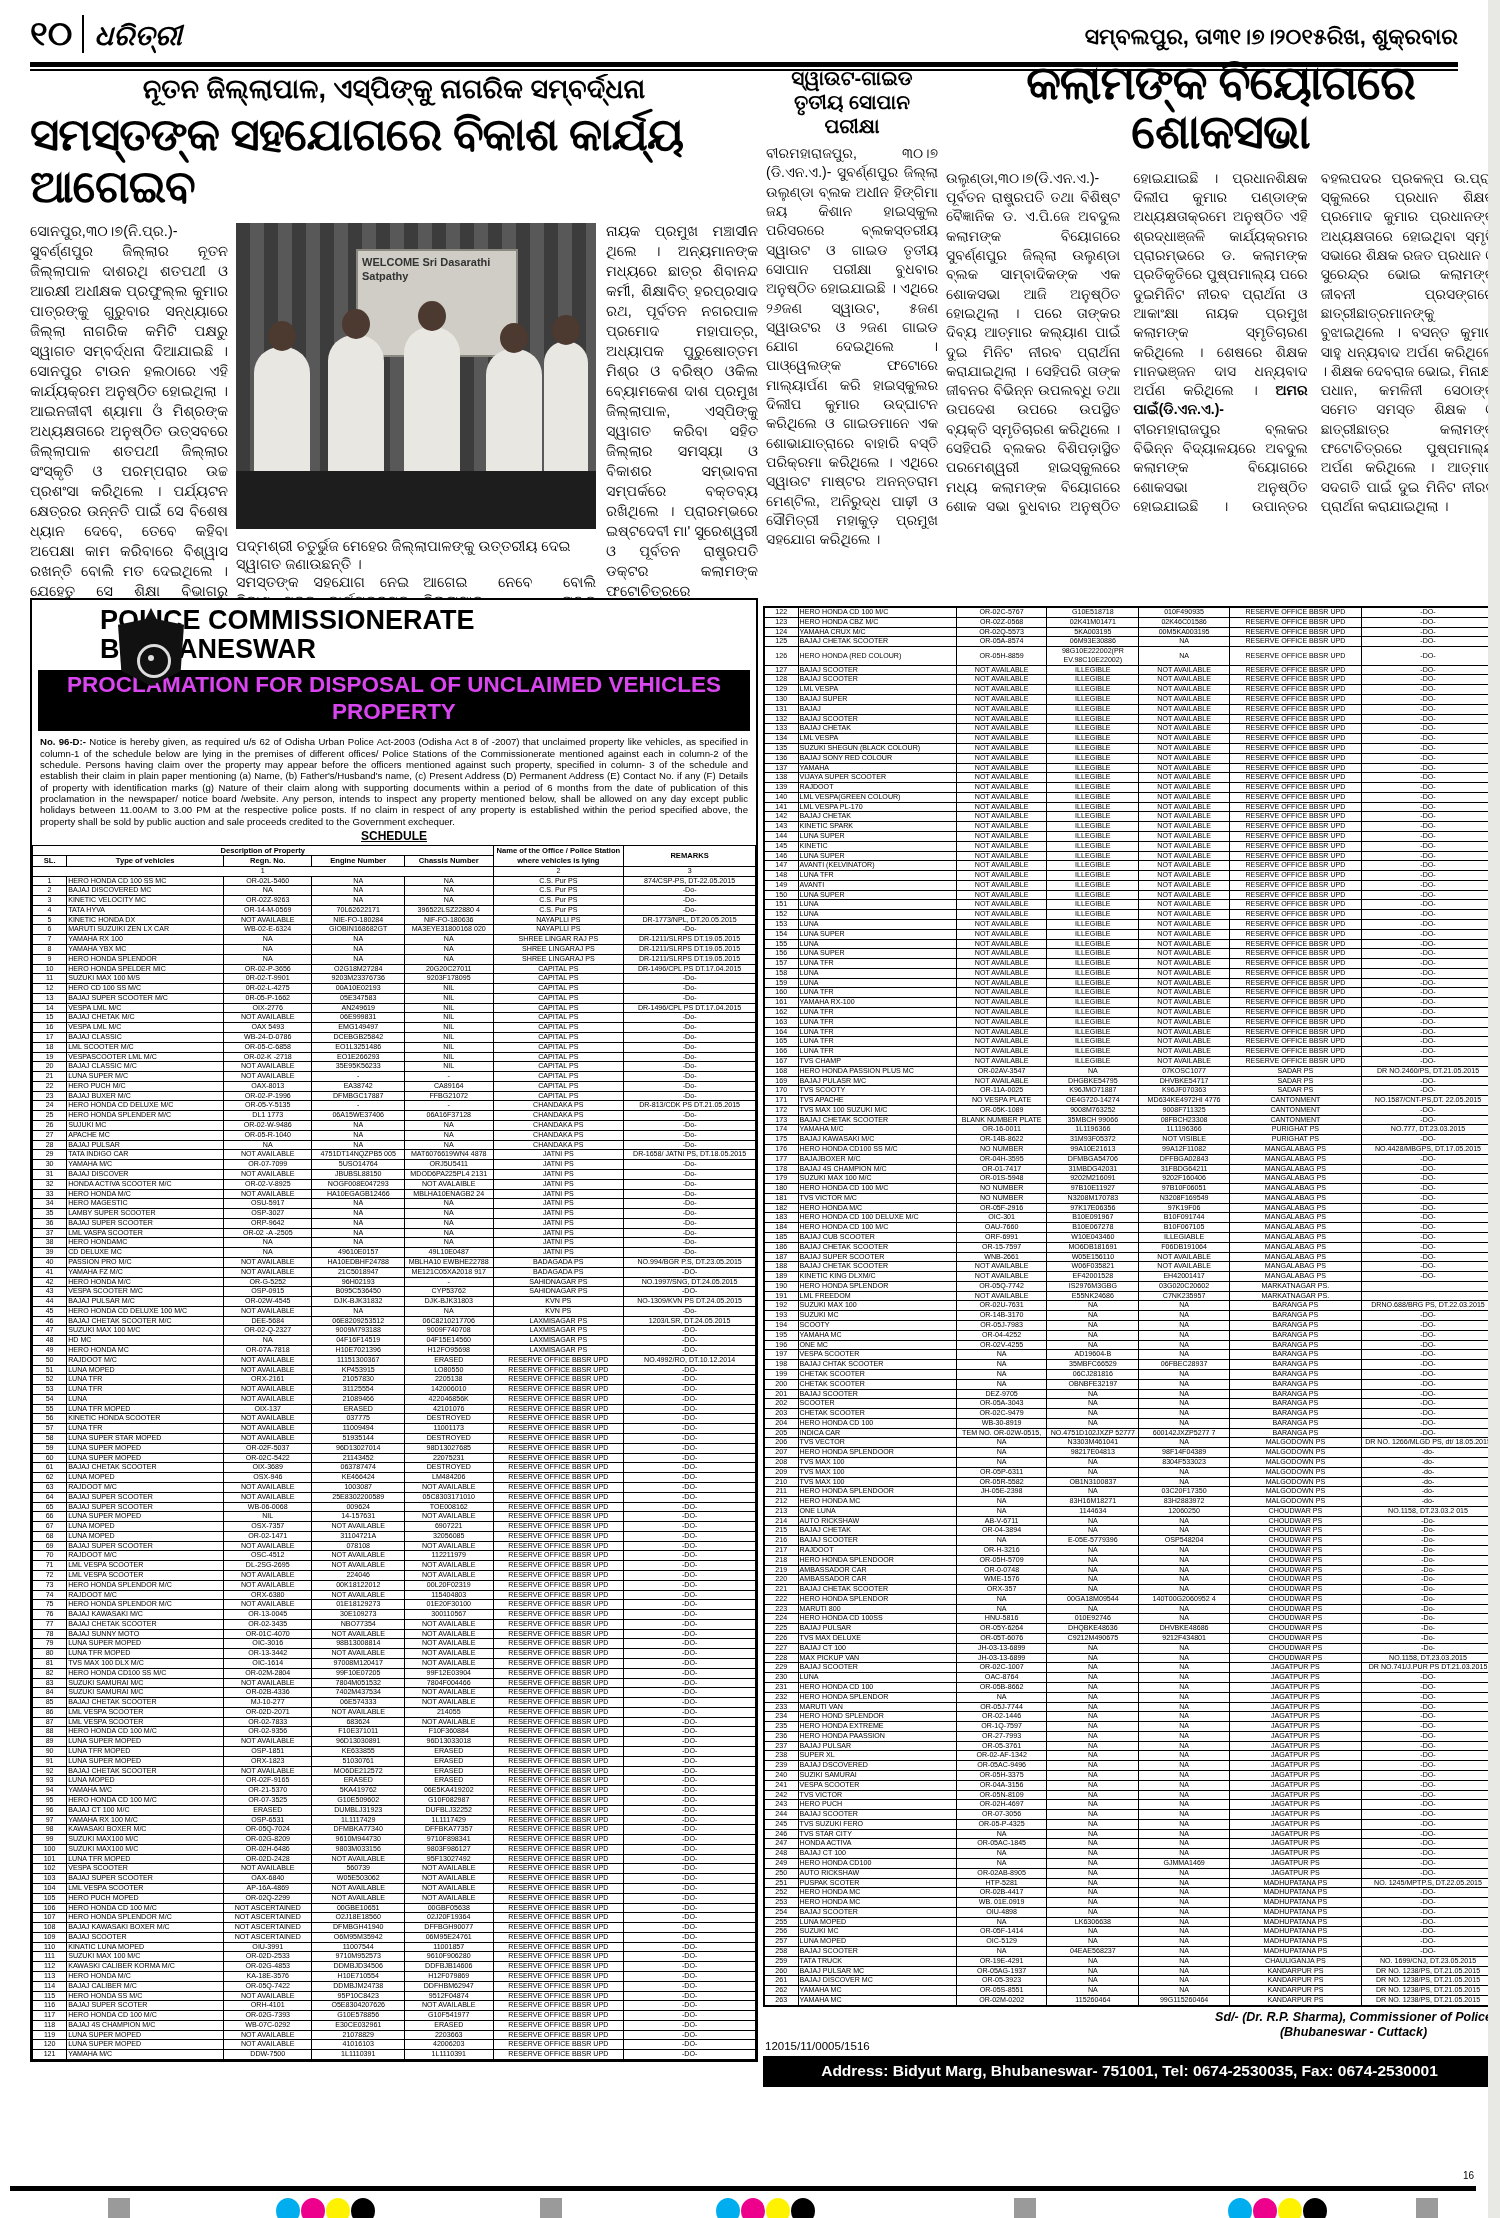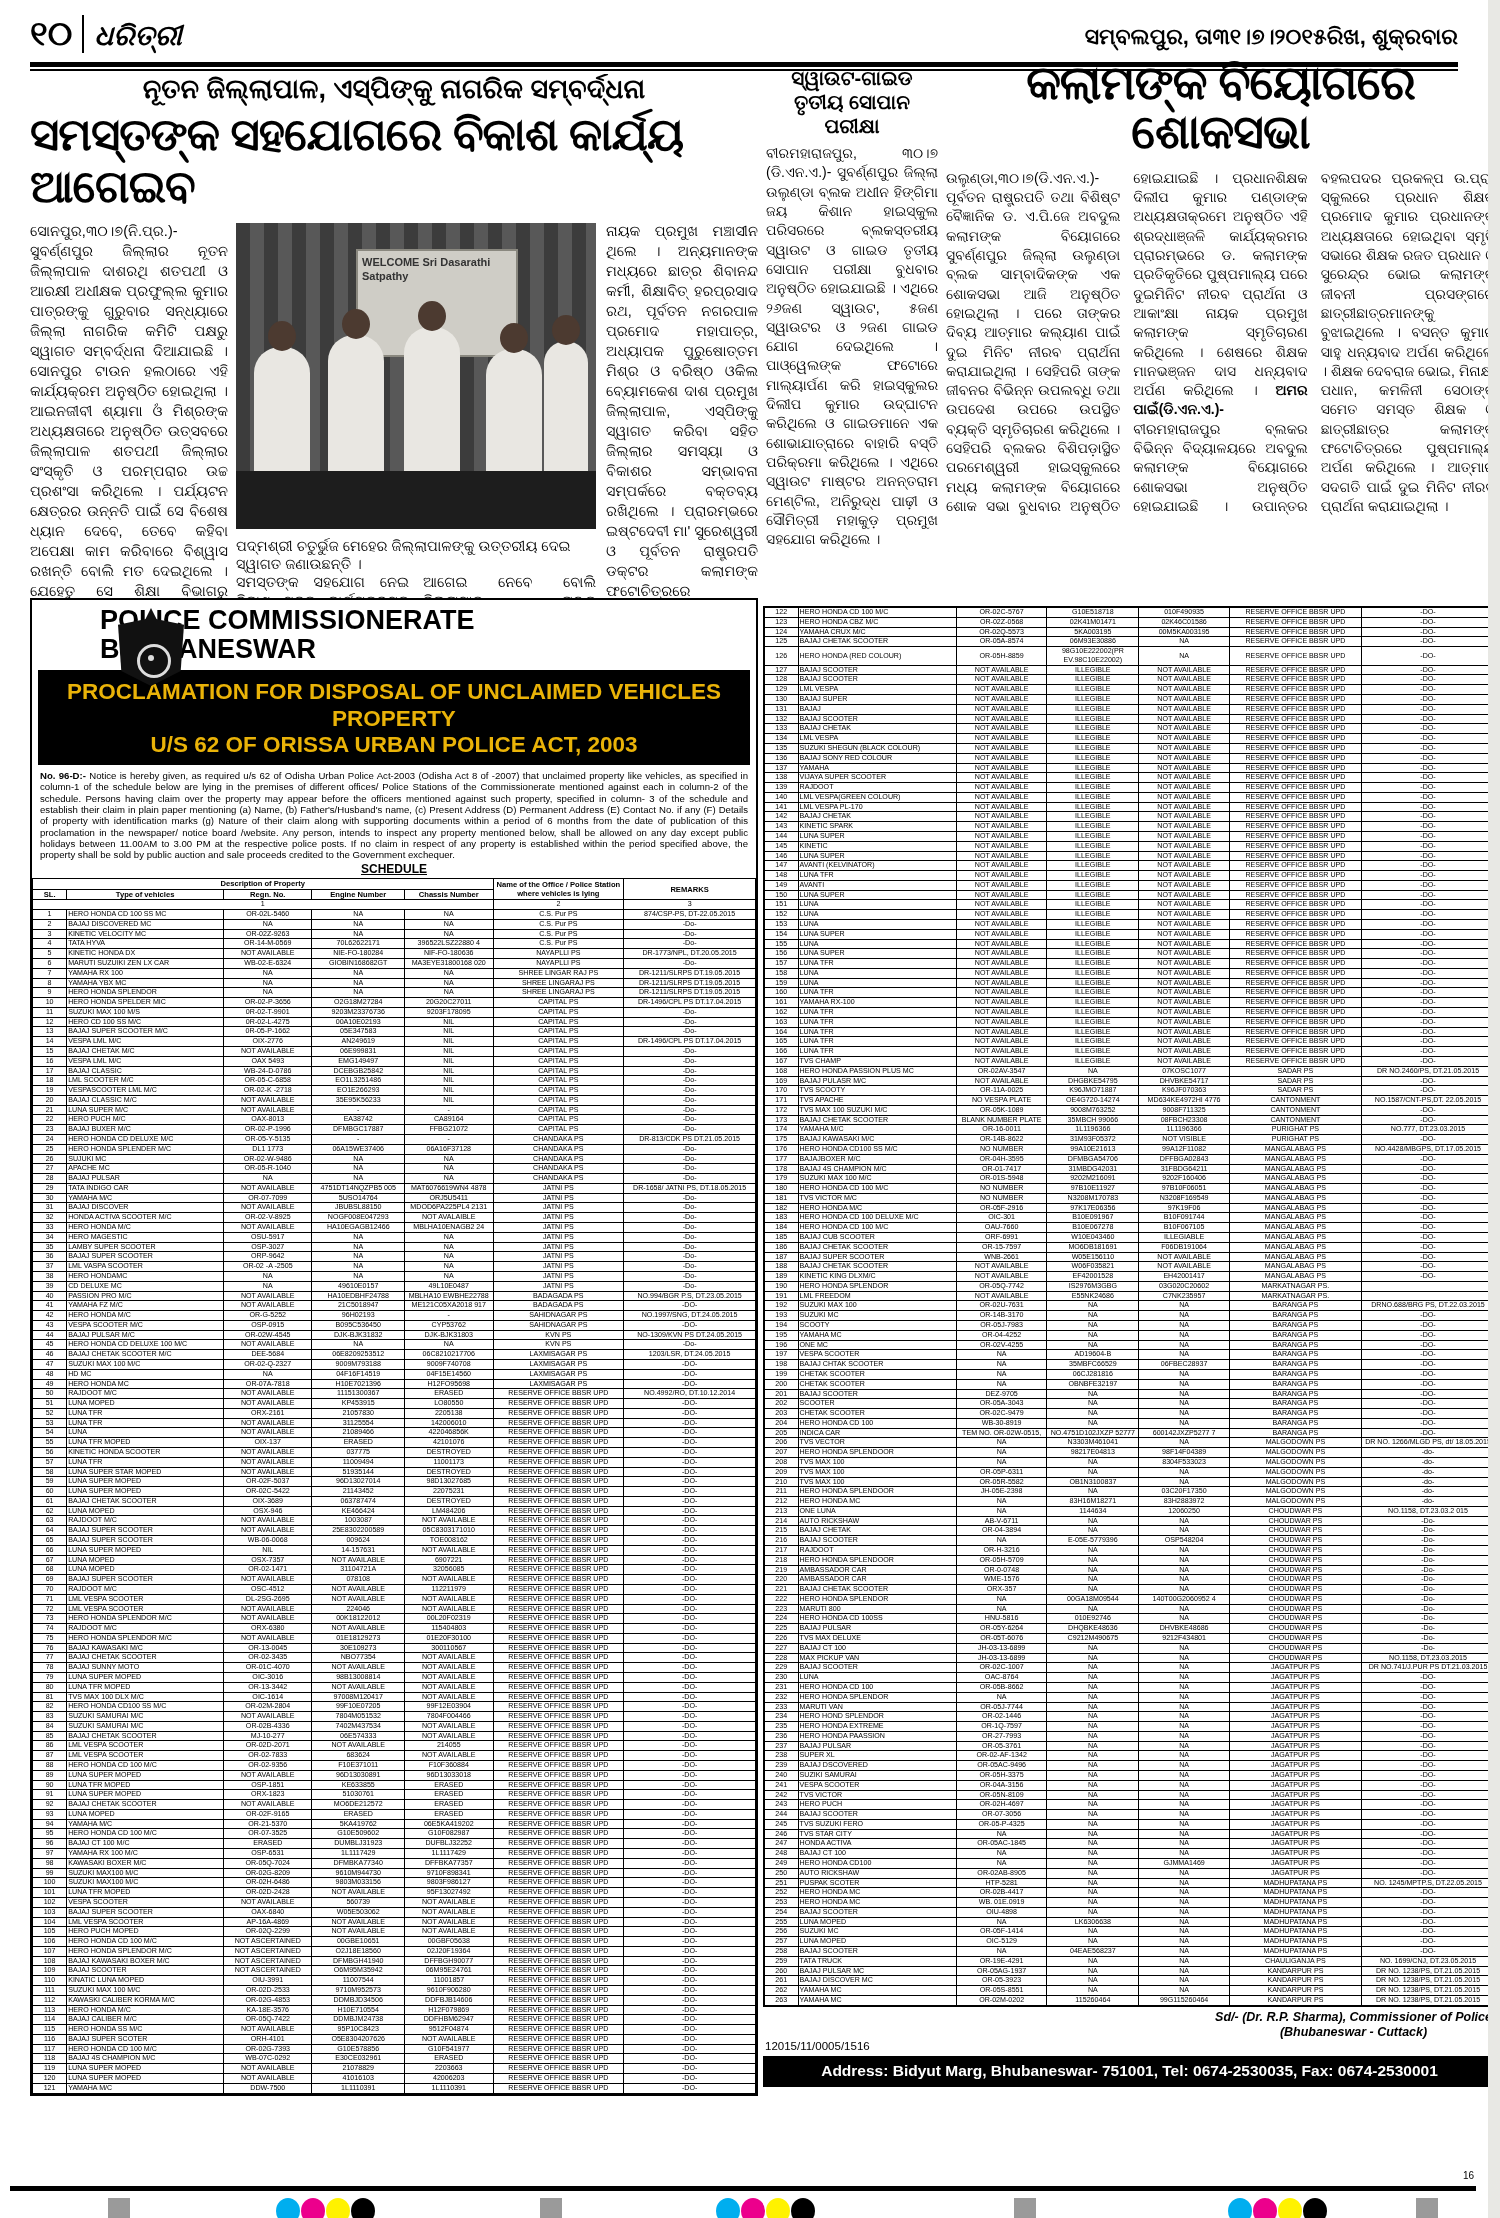--- a/index.html
+++ b/index.html
@@ -45,21 +45,21 @@
   #notice-head{position:relative;padding:6px 8px 2px 8px;}
   #crest{position:absolute;left:86px;top:8px;width:66px;height:78px;}
   #crest .shield{position:absolute;left:0;top:10px;width:66px;height:68px;background:#111;
      clip-path:polygon(50% 100%,5% 78%,0 10%,50% 0,100% 10%,95% 78%);}
   #crest .wheel{position:absolute;left:19px;top:36px;width:28px;height:28px;border-radius:50%;
      background:#111;border:3px solid #ddd;}
   #crest .wheel::after{content:"";position:absolute;left:8px;top:8px;width:6px;height:6px;border-radius:50%;background:#ddd;}
   #crest .crown{position:absolute;left:26px;top:0;width:14px;height:14px;background:#111;clip-path:polygon(50% 0,100% 100%,0 100%);}
   .org-lines{text-align:left;margin-left:60px;}
   .org-line{font-size:27px;font-weight:bold;line-height:1.08;}
-  #notice-banner{background:#000;color:#eab308;text-align:center;margin:4px 6px 0 6px;padding:9px 2px 6px 2px;}
+  #notice-banner{background:#000;color:#d946ef;text-align:center;margin:4px 6px 0 6px;padding:2px 2px 6px 2px;}
   .banner-line{font-size:22.5px;font-weight:bold;line-height:1.18;}
   #notice-body{font-size:9.6px;line-height:1.18;text-align:justify;padding:5px 8px 1px 8px;}
   #schedule-label{text-align:center;font-size:12px;font-weight:bold;text-decoration:underline;padding:1px 0 2px 0;}
   
   table.sched{border-collapse:collapse;width:100%;table-layout:fixed;}
   table.sched td,table.sched th{border:1px solid #000;font-size:7.1px;line-height:1.24;padding:0 1px;
      text-align:center;overflow:hidden;word-wrap:break-word;font-weight:normal;}
   table.sched th{font-weight:bold;font-size:7.6px;}
   table.sched td.t-left{text-align:left;}
   #notice-right{position:absolute;left:763px;top:598px;width:733px;}
@@ -142,21 +142,20 @@
           <div class="shield"></div>
           <div class="wheel"></div>
       </div>
       <div class="org-lines">
         <div class="org-line">POLICE COMMISSIONERATE</div>
         <div class="org-line">BHUBANESWAR</div>
       </div>
     </div>
     <div id="notice-banner">
       <div class="banner-line">PROCLAMATION FOR DISPOSAL OF UNCLAIMED VEHICLES PROPERTY</div>
-      <div class="banner-line">U/S 62 OF ORISSA URBAN POLICE ACT, 2003</div>
     </div>
     <div id="notice-body"><b>No. 96-D:-</b><span> Notice is hereby given, as required u/s 62 of Odisha Urban Police Act-2003 (Odisha Act 8 of -2007) that unclaimed property like vehicles, as specified in column-1 of the schedule below are lying in the premises of different offices/ Police Stations of the Commissionerate mentioned against each in column-2 of the schedule. Persons having claim over the property may appear before the officers mentioned against such property, specified in column- 3 of the schedule and establish their claim in plain paper mentioning (a) Name, (b) Father's/Husband's name, (c) Present Address (D) Permanent Address (E) Contact No. if any (F) Details of property with identification marks (g) Nature of their claim along with supporting documents within a period of 6 months from the date of publication of this proclamation in the newspaper/ notice board /website. Any person, intends to inspect any property mentioned below, shall be allowed on any day except public holidays between 11.00AM to 3.00 PM at the respective police posts. If no claim in respect of any property is established within the period specified above, the property shall be sold by public auction and sale proceeds credited to the Government exchequer.</span></div>
     <div id="schedule-label">SCHEDULE</div>
 
     <table class="sched">
       <colgroup>
         <col style="width:34px">
           <col style="width:156px">
           <col style="width:88px">
           <col style="width:92px">

